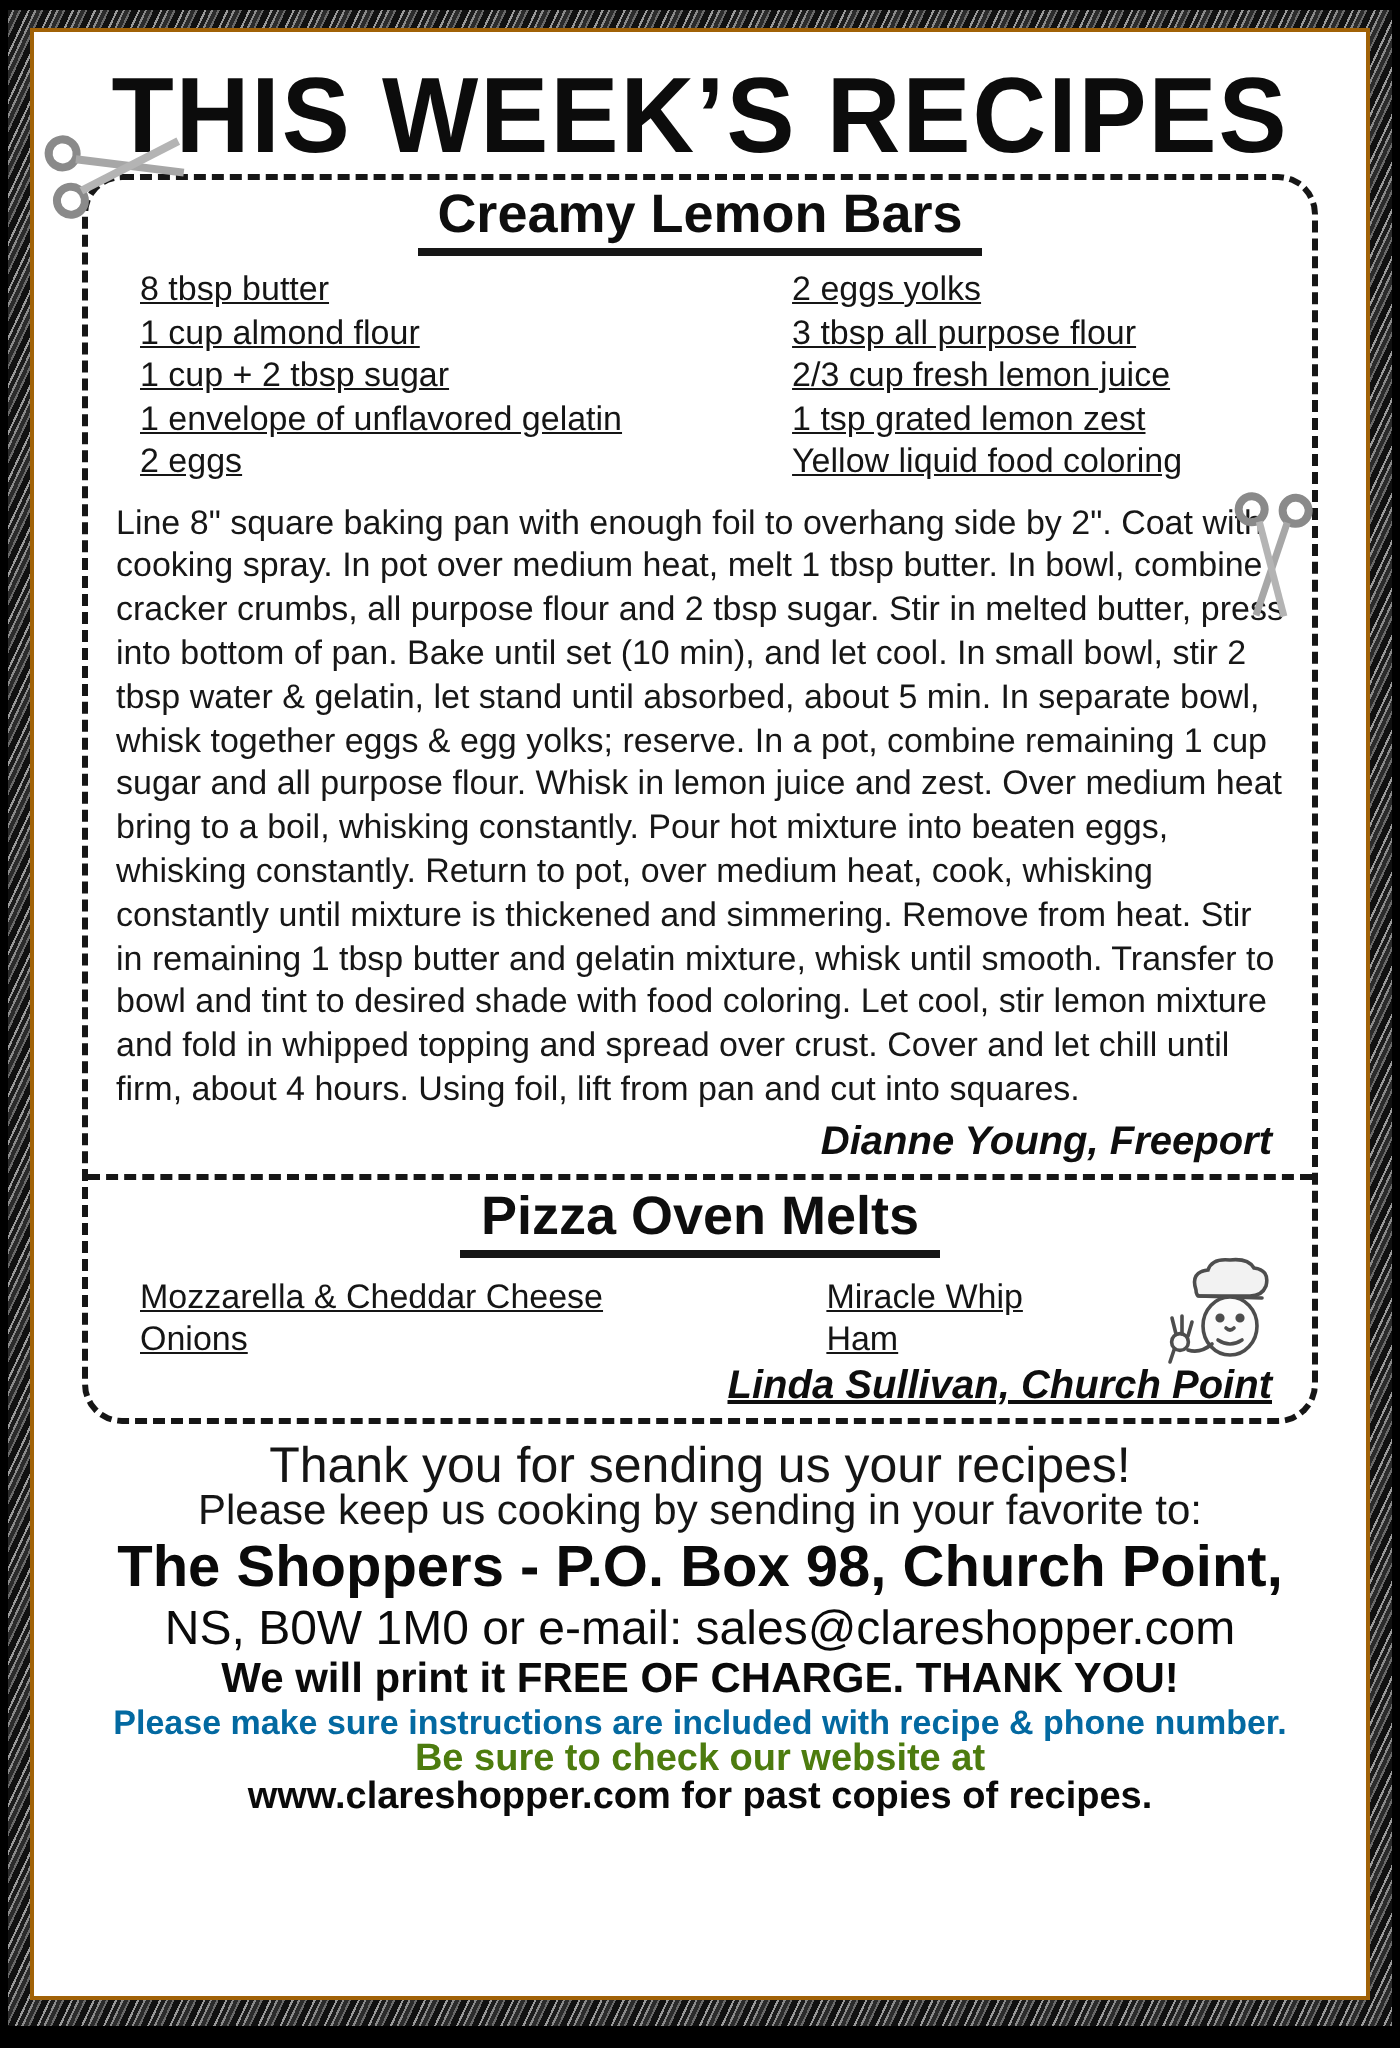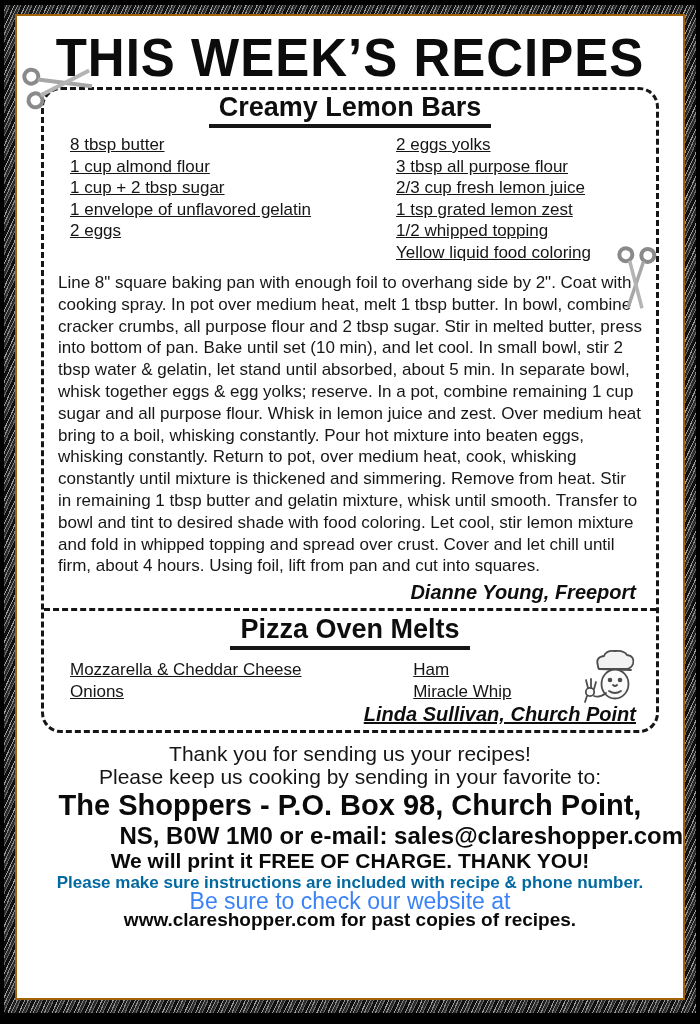--- a/index.html
+++ b/index.html
@@ -65,27 +65,27 @@
   .chef { position:absolute; right:0; top:34px; }
   .scissors-top {
     position:absolute; left:6px; top:42px;
     transform:rotate(-10deg); z-index:3;
   }
   .scissors-right {
     position:absolute; right:14px; top:240px;
     transform:rotate(92deg); z-index:3;
   }
   footer { text-align:center; margin-top:6px; }
-  .f-thanks   { font-size:21px; line-height:22px; }
+  .f-thanks   { font-size:25px; line-height:22px; }
   .f-keep     { font-size:21px; line-height:23px; }
   .f-address  { font-size:29px; line-height:34px; font-weight:bold; white-space:nowrap; color:#0a0a0a;}
-  .f-address2 { font-size:24px; line-height:27px; font-weight:bold; white-space:nowrap; color:#0a0a0a;text-align:right;}
+  .f-address2 { font-size:24px; line-height:27px; font-weight:normal; white-space:nowrap; color:#0a0a0a;}
   .f-free     { font-size:21px; line-height:24px; font-weight:bold; color:#0a0a0a;text-align:center;}
   .f-note     { font-size:17px; line-height:19px; font-weight:bold; color:#0369a1;}
-  .f-web1     { font-size:23px; line-height:18px; font-weight:normal; color:#3b82f6;}
+  .f-web1     { font-size:19px; line-height:18px; font-weight:bold; color:#4d7c0f;}
   .f-web2     { font-size:19px; line-height:20px; font-weight:bold; color:#0a0a0a;}
 </style>
 </head>
 <body>
 
 <div class="marble"></div>
 
 <div class="page">
 
   <h1 class="masthead">THIS WEEK’S RECIPES</h1>
@@ -116,21 +116,20 @@
           <span class="ing-line">1 cup almond flour</span>
           <span class="ing-line">1 cup + 2 tbsp sugar</span>
           <span class="ing-line">1 envelope of unflavored gelatin</span>
           <span class="ing-line">2 eggs</span>
         </div>
         <div class="col right">
           <span class="ing-line">2 eggs yolks</span>
           <span class="ing-line">3 tbsp all purpose flour</span>
           <span class="ing-line">2/3 cup fresh lemon juice</span>
           <span class="ing-line">1 tsp grated lemon zest</span>
-          <span class="ing-line">1/2 whipped topping</span>
           <span class="ing-line">Yellow liquid food coloring</span>
         </div>
       </div>
       <p class="instr">Line 8" square baking pan with enough foil to overhang side by 2". Coat with cooking spray. In pot over medium heat, melt 1 tbsp butter. In bowl, combine cracker crumbs, all purpose flour and 2 tbsp sugar. Stir in melted butter, press into bottom of pan. Bake until set (10 min), and let cool. In small bowl, stir 2 tbsp water &amp; gelatin, let stand until absorbed, about 5 min. In separate bowl, whisk together eggs &amp; egg yolks; reserve. In a pot, combine remaining 1 cup sugar and all purpose flour. Whisk in lemon juice and zest. Over medium heat bring to a boil, whisking constantly. Pour hot mixture into beaten eggs, whisking constantly. Return to pot, over medium heat, cook, whisking constantly until mixture is thickened and simmering. Remove from heat. Stir in remaining 1 tbsp butter and gelatin mixture, whisk until smooth. Transfer to bowl and tint to desired shade with food coloring. Let cool, stir lemon mixture and fold in whipped topping and spread over crust. Cover and let chill until firm, about 4 hours. Using foil, lift from pan and cut into squares.</p>
       <div class="attr">Dianne Young, Freeport</div>
     </section>
 
     <div class="divider"></div>
 
     <section class="recipe2">
@@ -153,22 +152,22 @@
           <path d="M9 48 l-2 6"></path>
         </g>
       </svg>
 
       <div class="ing">
         <div class="col left">
           <span class="ing-line">Mozzarella &amp; Cheddar Cheese</span>
           <span class="ing-line">Onions</span>
         </div>
         <div class="col right">
+          <span class="ing-line">Miracle Whip</span>
           <span class="ing-line">Ham</span>
-          <span class="ing-line">Miracle Whip</span>
         </div>
       </div>
       <div class="attr">Linda Sullivan, Church Point</div>
     </section>
   </div>
 
   <footer>
     <div class="f-thanks">Thank you for sending us your recipes!</div>
     <div class="f-keep">Please keep us cooking by sending in your favorite to:</div>
     <div class="f-address">The Shoppers - P.O. Box 98, Church Point,</div>

